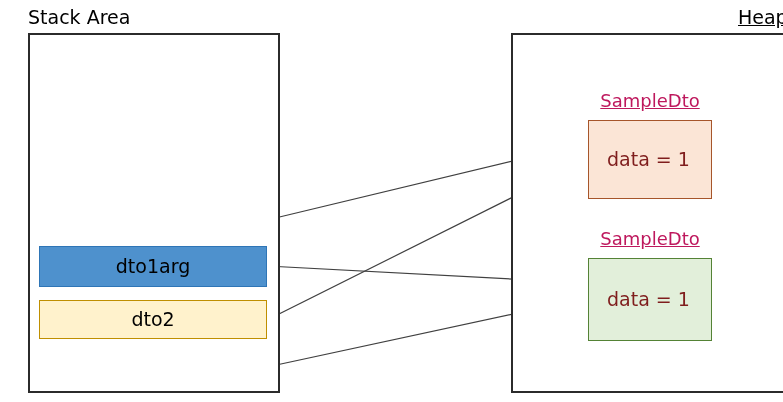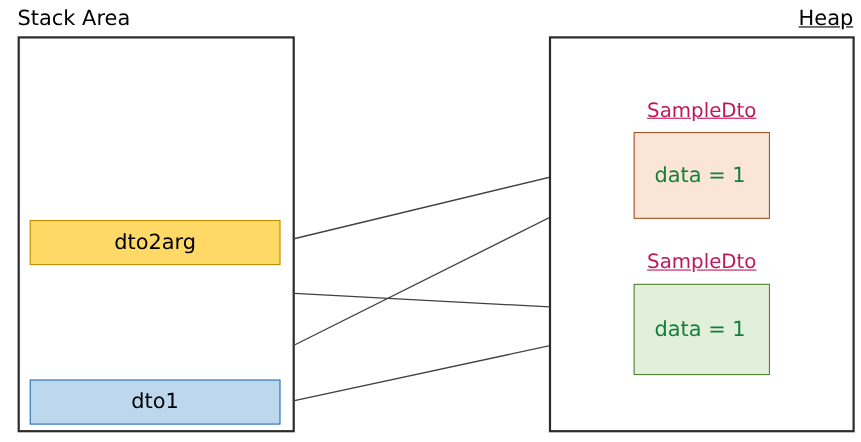--- a/index.html
+++ b/index.html
@@ -10,21 +10,21 @@
   body {
     width: 783px;
     height: 402px;
     position: relative;
     overflow: hidden;
     font-family: "DejaVu Sans", "Liberation Sans", sans-serif;
     color: #000000;
   }
   #canvas {
     position: absolute;
-    left: 4px;
+    left: 16px;
     top: 0;
     width: 676px;
     height: 402px;
   }
 
   .region-label {
     position: absolute;
     font-size: 19px;
     line-height: 1;
     color: #000;
@@ -65,21 +65,21 @@
   .heap-object {
     position: absolute;
     left: 572px;
     width: 124px;
     box-sizing: border-box;
     border: 1px solid #000;
     display: flex;
     align-items: center;
     font-size: 19px;
     line-height: 1;
-    color: #15803d;
+    color: #7f1d1d;
     padding-left: 18px;
   }
   #heap-object-1 { top: 120px; height: 79px; background: #FBE5D6; border-color: #A6552A; }
   #heap-object-2 { top: 258px; height: 83px; background: #E2EFDA; border-color: #548235; }
 
   .heap-object-title {
     position: absolute;
     left: 572px;
     width: 124px;
     text-align: center;
@@ -114,29 +114,29 @@
   </svg>
 
   <div class="region-label" id="stack-area-label">Stack Area</div>
 
   <div class="region-label" id="heap-area-label">Heap</div>
 
   <div class="region-box" id="stack-area-box"></div>
 
   <div class="region-box" id="heap-area-box"></div>
 
-  <div class="stack-frame" id="frame-dto2arg">
-    <span>dto2arg</span>
+
+  <div class="stack-frame" id="frame-dto1arg">
+    <span>dto1arg</span>
   </div>
 
+  <div class="stack-frame" id="frame-dto2">
+    <span>dto2</span>
+  </div>
 
-
-  <div class="stack-frame" id="frame-dto1">
-    <span>dto1</span>
-  </div>
 
   <div class="heap-object-title" id="heap-title-1">SampleDto</div>
 
   <div class="heap-object" id="heap-object-1">
     <span>data = 1</span>
   </div>
 
   <div class="heap-object-title" id="heap-title-2">SampleDto</div>
 
   <div class="heap-object" id="heap-object-2">

